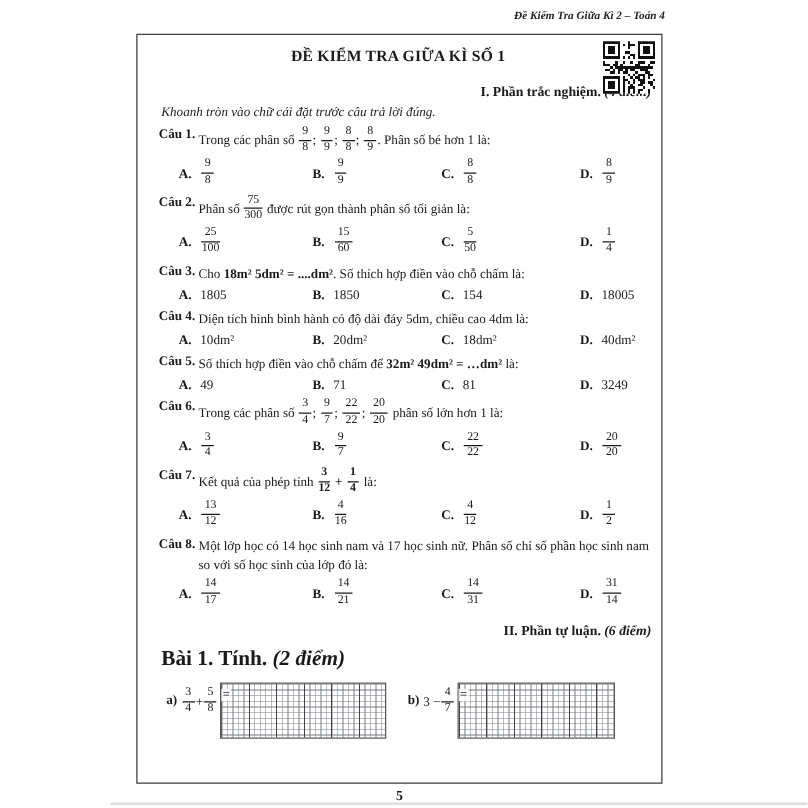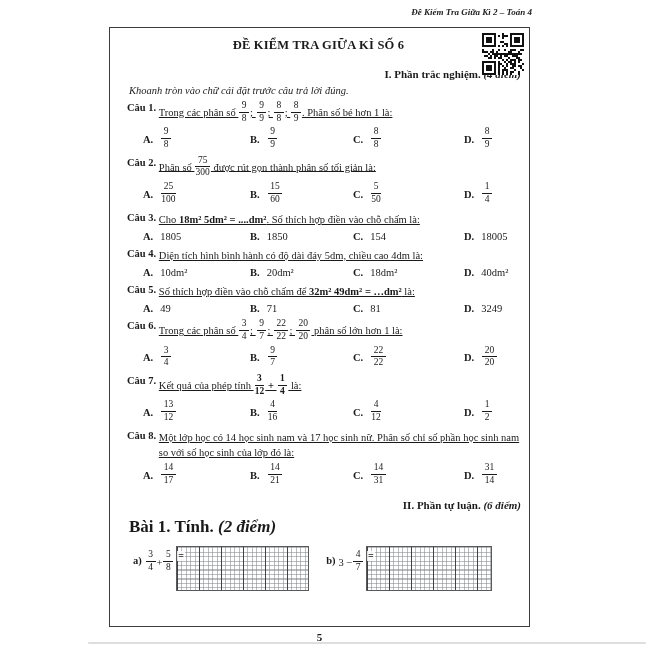--- a/index.html
+++ b/index.html
@@ -23,21 +23,21 @@
   }
   .qr{
     position:absolute;top:5px;right:5px;width:42px;height:42px;
   }
   .sec-head{font-weight:bold;font-size:11px;margin-top:15px;text-align:right;}
   .sec-head .pts{font-style:italic;}
   .instruction{font-style:italic;font-size:10.5px;margin:5px 0 0 13px;}
   .q{margin:6px 0 0 11px;font-size:10.5px;}
   .q-row{display:flex;align-items:flex-start;}
   .q-label{font-weight:bold;white-space:pre;}
-  .q-body{line-height:1.45;text-decoration:underline;}
+  .q-body{line-height:1.45;}
   .frac{
     display:inline-flex;flex-direction:column;align-items:center;
     vertical-align:middle;line-height:1.02;font-size:9.5px;
     margin:0 1px;position:relative;top:-1px;
   }
   .frac .num{border-bottom:1px solid #1a1a1a;padding:0 2.5px 1px;}
   .frac .den{padding-top:1px;}
   .frac.bold{font-weight:bold;}
   .opts{display:grid;grid-template-columns:107px 103px 111px 1fr;margin:4px 0 4px 16px;}
   .opt{display:flex;align-items:center;gap:7px;font-size:10.5px;}
@@ -71,21 +71,21 @@
     position:absolute;bottom:2px;left:88px;right:0;height:2px;
     background:#dedede;border-radius:2px;
   }
 </style>
 </head>
 <body>
 
 <div class="running-header">Đề Kiểm Tra Giữa Kì 2 – Toán 4</div>
 
 <div class="exam-box">
-  <div class="title">ĐỀ KIỂM TRA GIỮA KÌ SỐ 6</div>
+  <div class="title">ĐỀ KIỂM TRA GIỮA KÌ SỐ 1</div>
 
   <div class="qr">
     <svg id="qr-svg" viewBox="0 0 21 21" width="42" height="42" shape-rendering="crispEdges">
         <rect x="0" y="0" width="21" height="21" fill="#fff"></rect>
         <rect x="10" y="0" width="1" height="1" fill="#111"></rect>
         <rect x="8" y="1" width="1" height="1" fill="#111"></rect>
         <rect x="10" y="1" width="1" height="1" fill="#111"></rect>
         <rect x="11" y="1" width="1" height="1" fill="#111"></rect>
         <rect x="12" y="1" width="1" height="1" fill="#111"></rect>
         <rect x="10" y="2" width="1" height="1" fill="#111"></rect>

